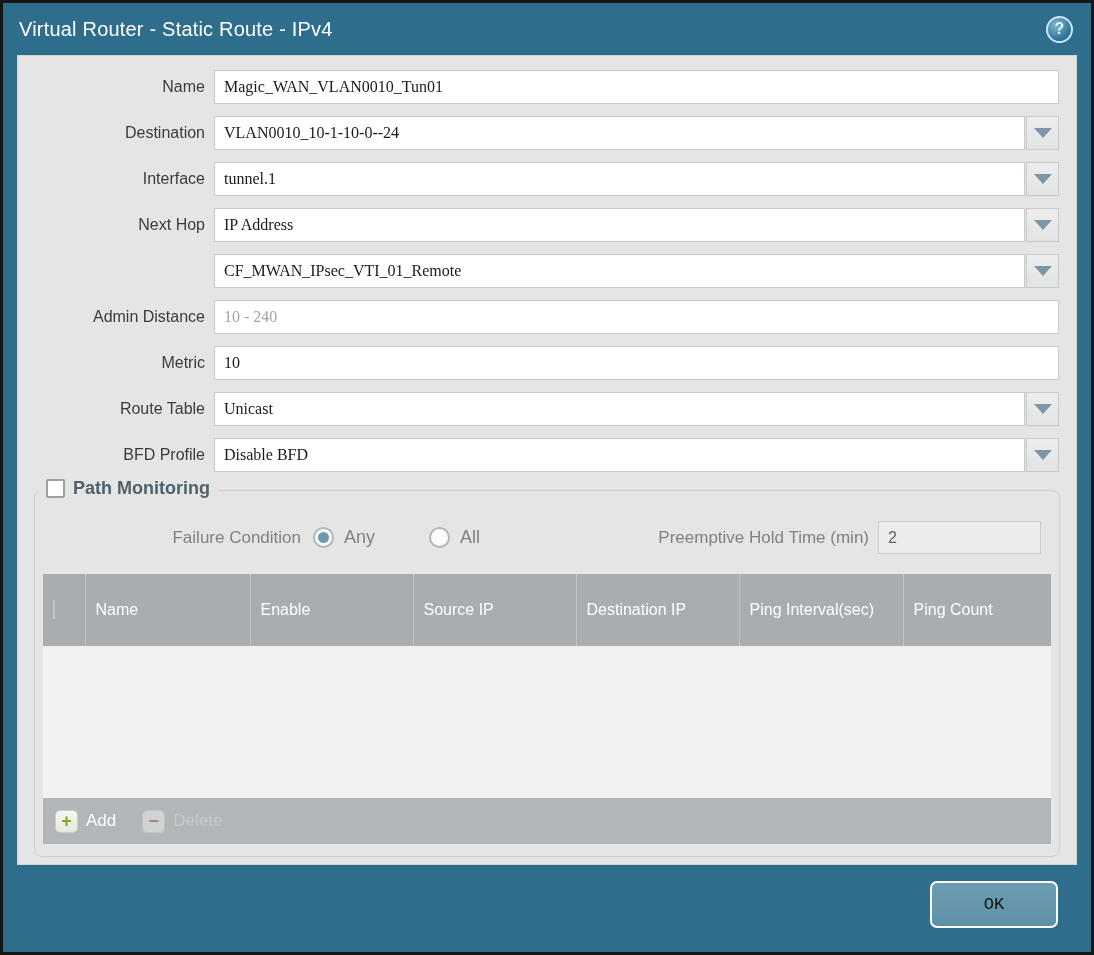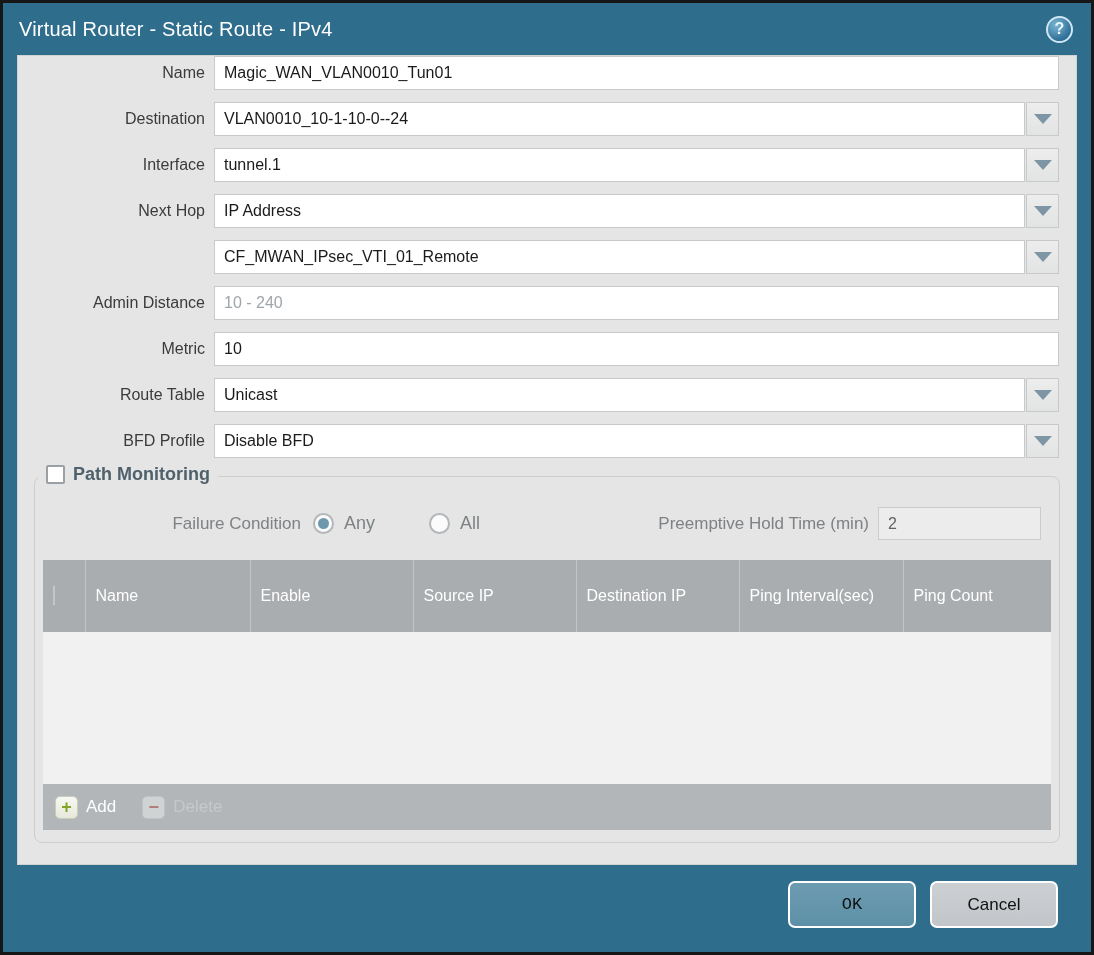--- a/index.html
+++ b/index.html
@@ -30,40 +30,41 @@
     border: 2px solid #cfe6f4;
     color: #eaf6fd; font-size: 16px; font-weight: bold;
     display: flex; align-items: center; justify-content: center;
     cursor: pointer; line-height: 1;
   }
   
   .content {
     position: absolute; left: 14px; right: 14px; top: 52px; bottom: 87px;
     background: #E4E5E4;
     border: 1px solid #d2d4d4;
+    padding-top: 14px;
     overflow: hidden;
   }
   
   .frow {
     display: flex; align-items: center;
     margin: 0 17px 12px 0;
   }
   .frow .flabel {
     width: 196px; flex: 0 0 196px;
     text-align: right; padding-right: 9px;
     color: #3b3b3b; font-size: 16px;
   }
   .fctrl { flex: 1 1 auto; display: flex; }
   .tbox {
     flex: 1 1 auto; height: 34px;
     background: #ffffff;
     border: 1px solid #c7c9ca;
     font-size: 16px; color: #1a1a1a;
     padding: 0 9px;
-    font-family: Liberation Sans, sans-serif;
+    font-family: Liberation Serif, serif;
     outline: none; min-width: 0;
   }
   .tbox::placeholder { color: #9fa6ab; opacity: 1; }
   .dd-btn {
     flex: 0 0 33px; width: 33px; height: 34px; margin-left: 1px;
     background: linear-gradient(#ededed, #e2e3e3);
     border: 1px solid #c7c9ca;
     display: flex; align-items: center; justify-content: center;
     cursor: pointer;
   }
@@ -326,16 +327,15 @@
           <span class="action-icon del-icon">−</span>
           <span class="action-label">Delete</span>
         </span>
       </div>
     </div>
 
   </div>
 
   <div class="btnbar">
     <button class="btn btn-ok">OK</button>
-    <button class="btn btn-cancel">Cancel</button>
   </div>
 
 </div>
 
 </body></html>

